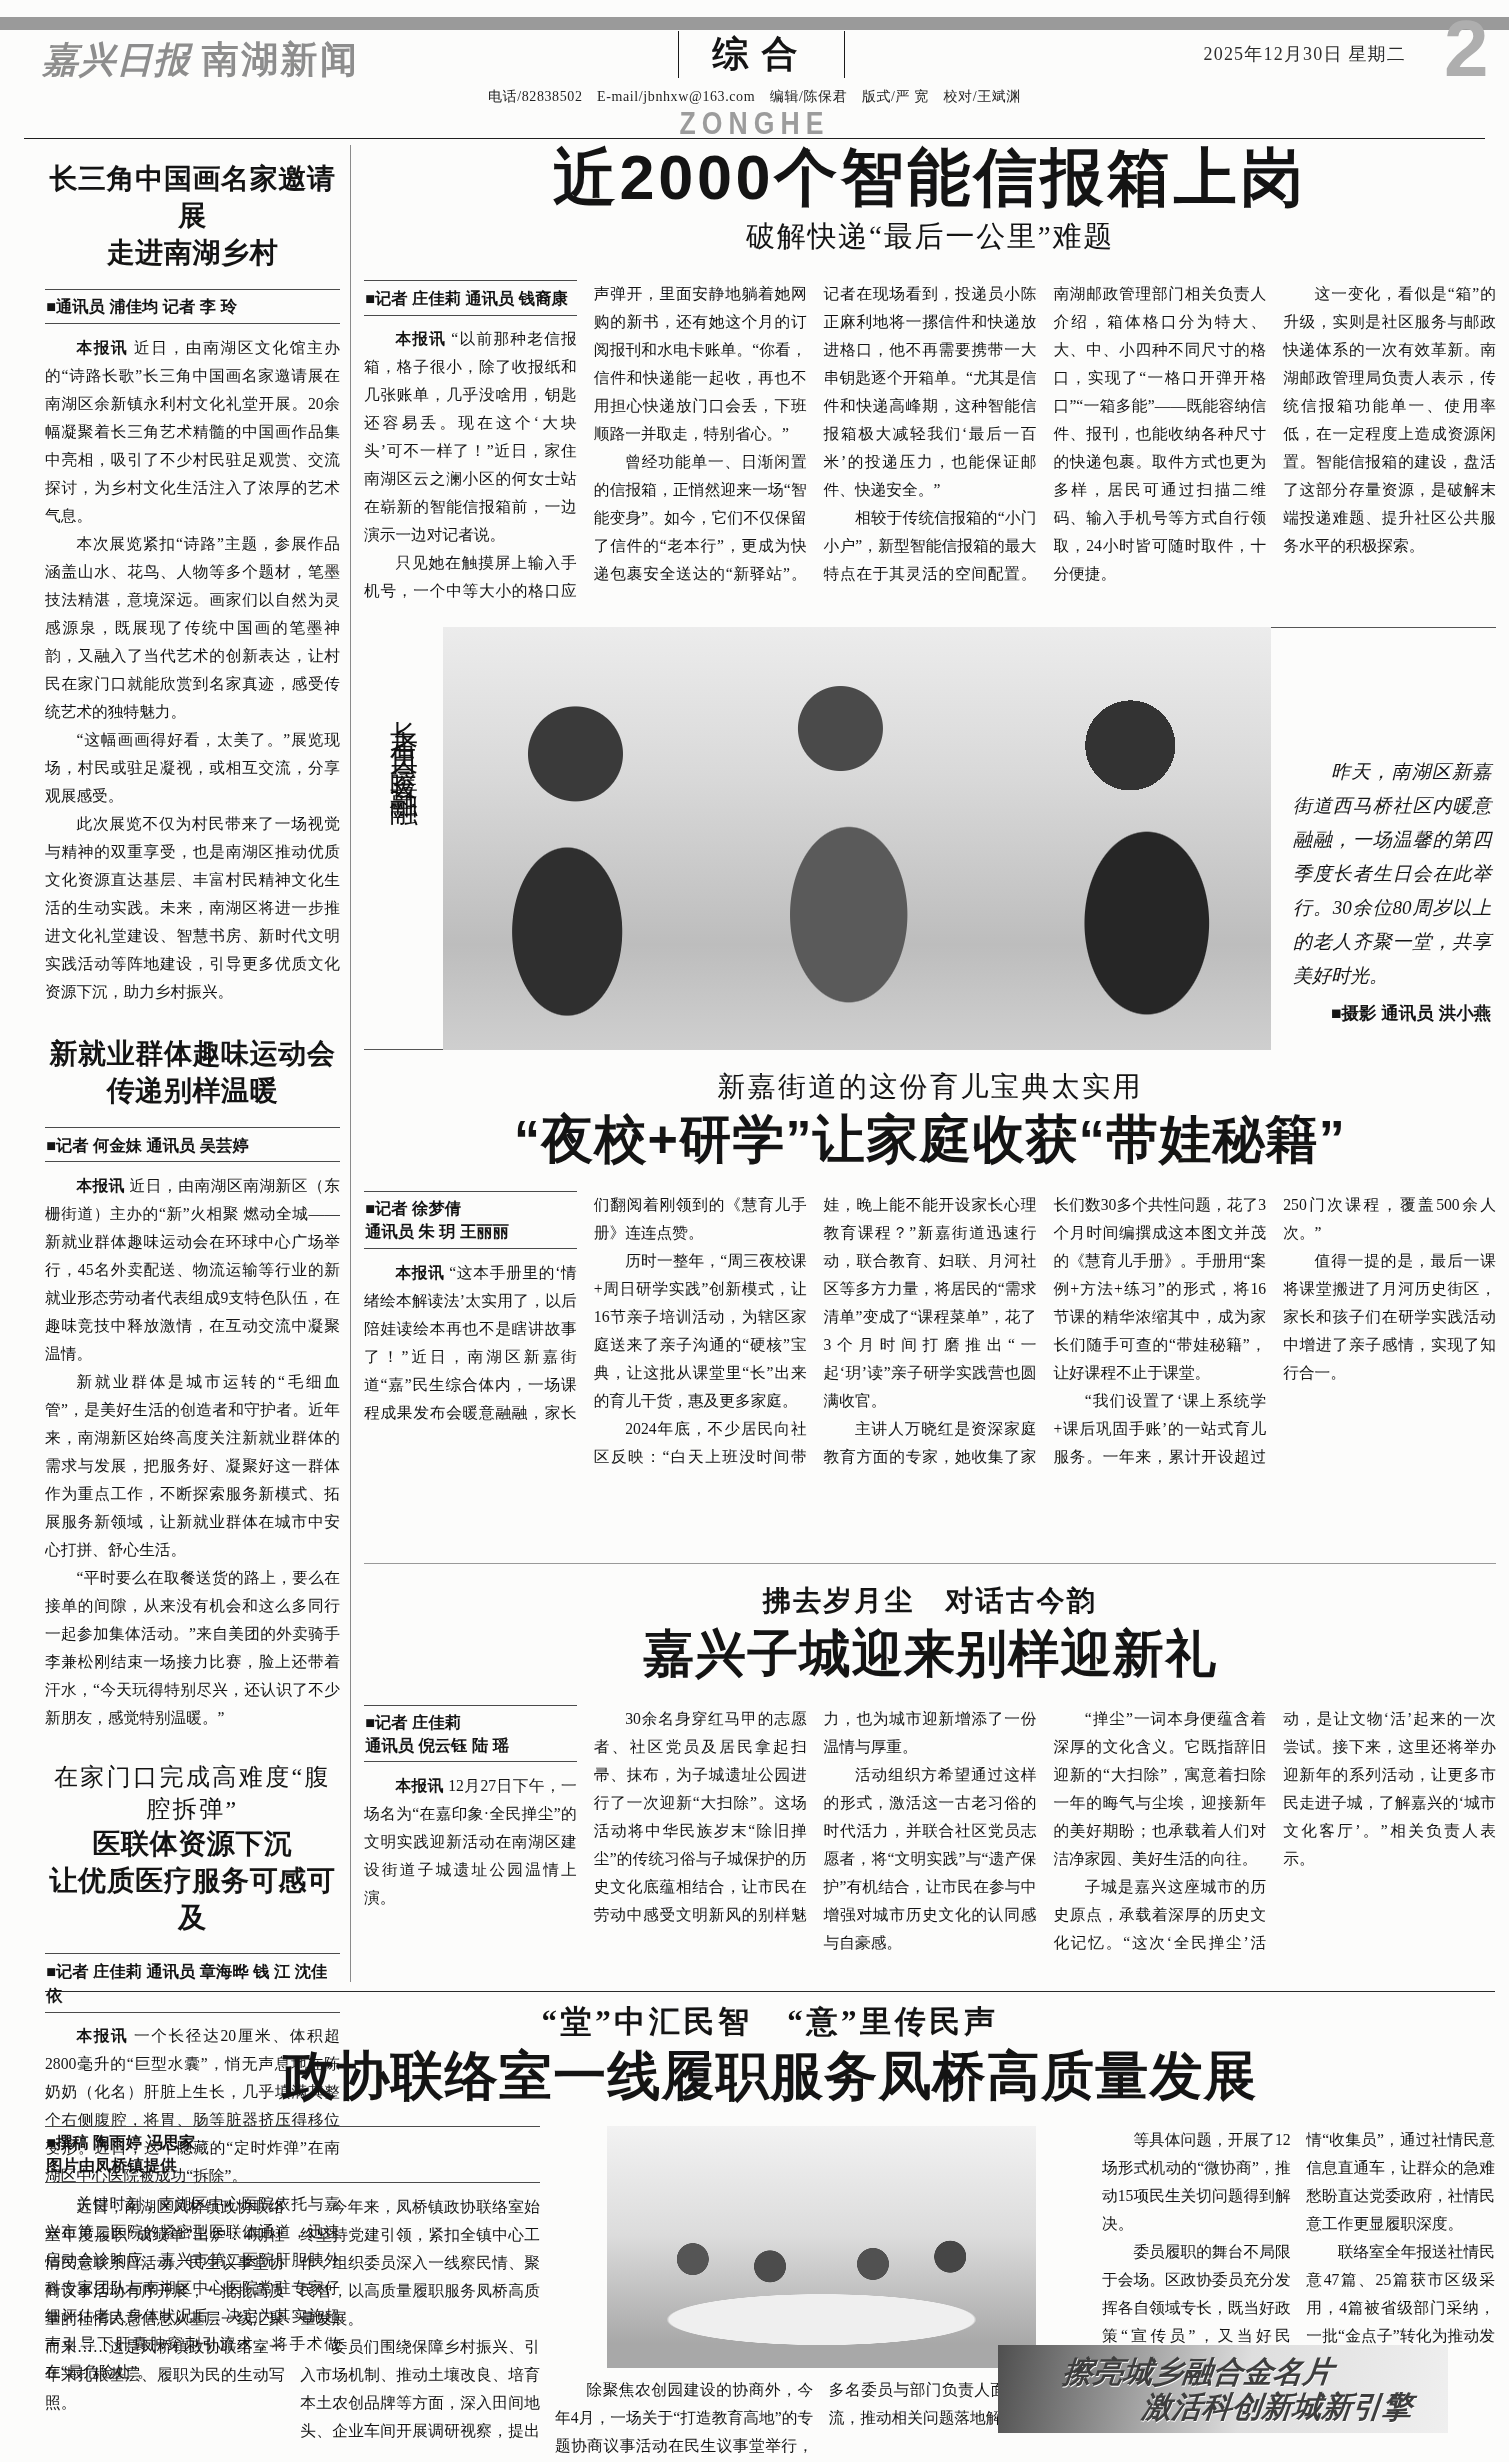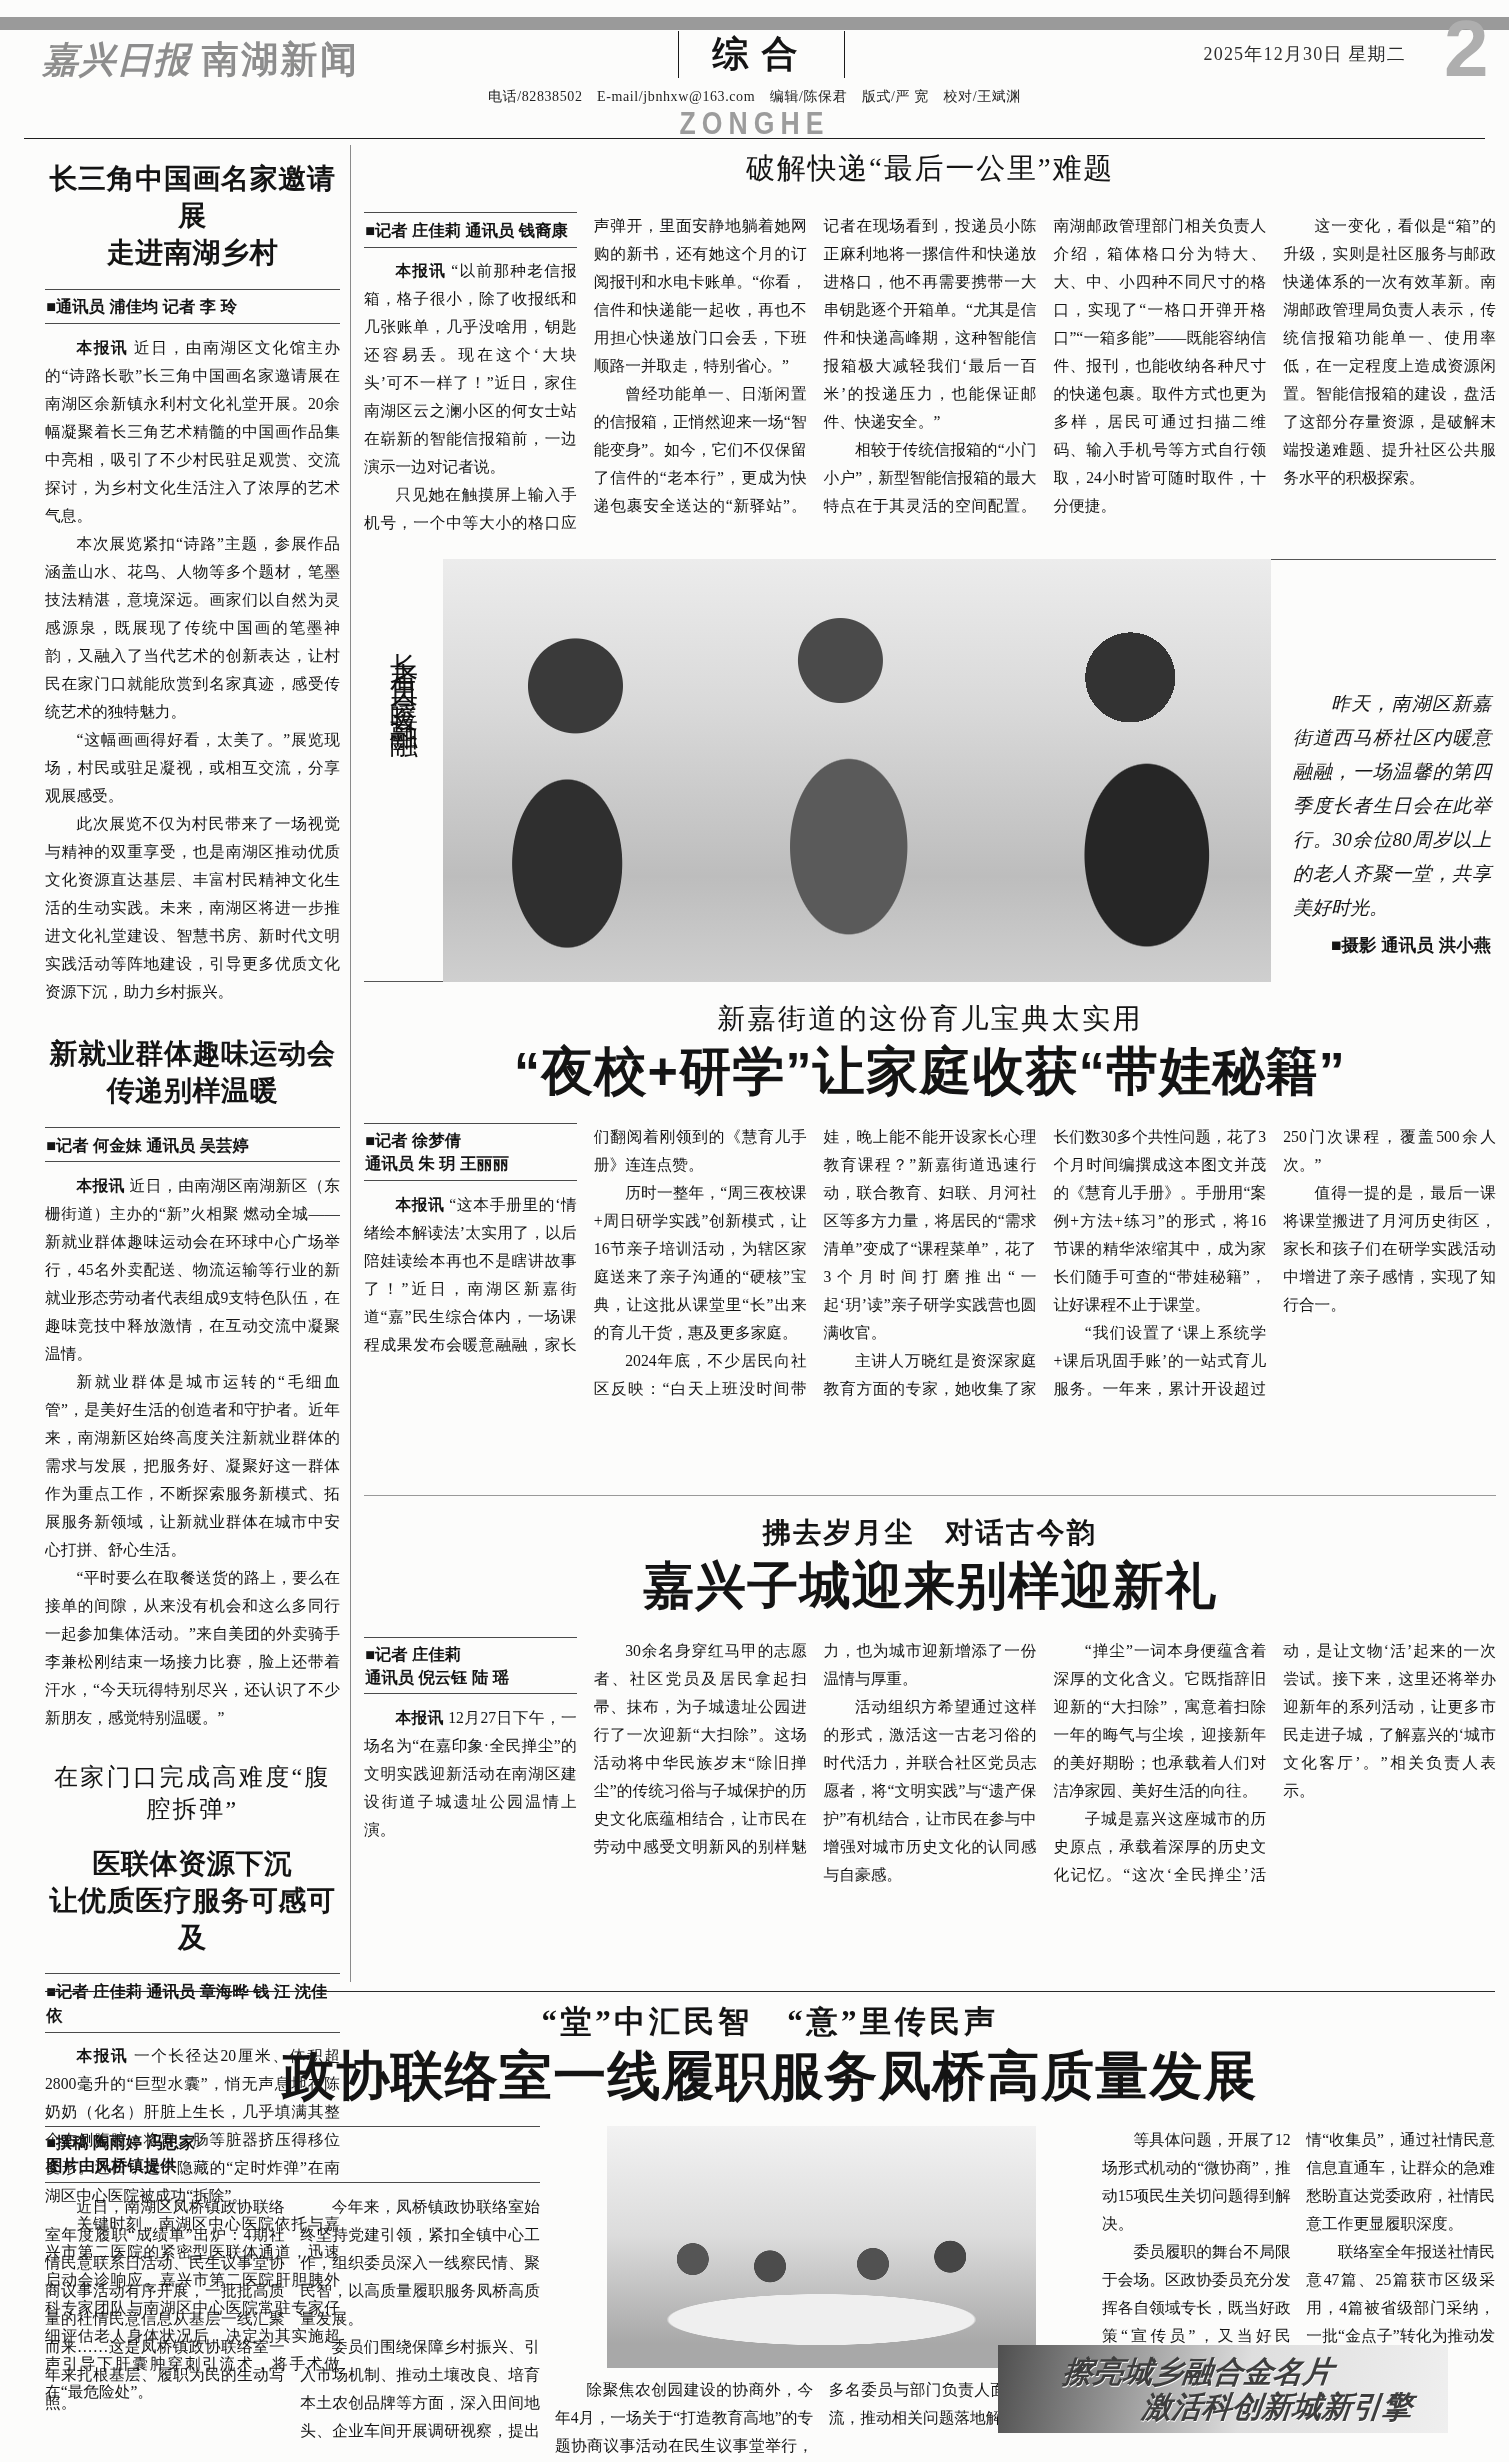--- a/index.html
+++ b/index.html
@@ -135,37 +135,38 @@
       <div class="byline" style="margin-top:18px;">■记者 何金妹 通讯员 吴芸婷</div>
       <div class="sb-body">
           <p class="para"><span class="lead">本报讯 </span>近日，由南湖区南湖新区（东栅街道）主办的“新”火相聚 燃动全城——新就业群体趣味运动会在环球中心广场举行，45名外卖配送、物流运输等行业的新就业形态劳动者代表组成9支特色队伍，在趣味竞技中释放激情，在互动交流中凝聚温情。</p>
           <p class="para">新就业群体是城市运转的“毛细血管”，是美好生活的创造者和守护者。近年来，南湖新区始终高度关注新就业群体的需求与发展，把服务好、凝聚好这一群体作为重点工作，不断探索服务新模式、拓展服务新领域，让新就业群体在城市中安心打拼、舒心生活。</p>
           <p class="para">“平时要么在取餐送货的路上，要么在接单的间隙，从来没有机会和这么多同行一起参加集体活动。”来自美团的外卖骑手李兼松刚结束一场接力比赛，脸上还带着汗水，“今天玩得特别尽兴，还认识了不少新朋友，感觉特别温暖。”</p>
         </div>
     </div>
 
     <div class="sb-art">
       <div class="kicker" style="font-size:24px;">在家门口完成高难度“腹腔拆弹”</div>
-      <div class="sb-title" style="margin-top:20px;">
+      <div class="sb-title" style="margin-top:0;">
         <span>医联体资源下沉</span><br>
         <span>让优质医疗服务可感可及</span>
       </div>
       <div class="byline" style="margin-top:17px;">■记者 庄佳莉 通讯员 章海晔 钱 江 沈佳依</div>
       <div class="sb-body">
           <p class="para"><span class="lead">本报讯 </span>一个长径达20厘米、体积超2800毫升的“巨型水囊”，悄无声息地在陈奶奶（化名）肝脏上生长，几乎填满其整个右侧腹腔，将胃、肠等脏器挤压得移位变形。近日，这个隐藏的“定时炸弹”在南湖区中心医院被成功“拆除”。</p>
           <p class="para">关键时刻，南湖区中心医院依托与嘉兴市第二医院的紧密型医联体通道，迅速启动会诊响应。嘉兴市第二医院肝胆胰外科专家团队与南湖区中心医院常驻专家仔细评估老人身体状况后，决定为其实施超声引导下肝囊肿穿刺引流术，将手术做在“最危险处”。</p>
         </div>
     </div>
   </div>
 
   <div class="vdiv"></div>
 
   <div class="main">
 
     <div>
+      <div class="headline main-headline">近2000个智能信报箱上岗</div>
       <div class="main-subhead">破解快递“最后一公里”难题</div>
       <div class="cols5 h-top">
         <div class="byline">■记者 庄佳莉 通讯员 钱裔康</div>
         <div>
             <p class="para"><span class="lead">本报讯 </span>“以前那种老信报箱，格子很小，除了收报纸和几张账单，几乎没啥用，钥匙还容易丢。现在这个‘大块头’可不一样了！”近日，家住南湖区云之澜小区的何女士站在崭新的智能信报箱前，一边演示一边对记者说。</p>
             <p class="para">只见她在触摸屏上输入手机号，一个中等大小的格口应声弹开，里面安静地躺着她网购的新书，还有她这个月的订阅报刊和水电卡账单。“你看，信件和快递能一起收，再也不用担心快递放门口会丢，下班顺路一并取走，特别省心。”</p>
             <p class="para">曾经功能单一、日渐闲置的信报箱，正悄然迎来一场“智能变身”。如今，它们不仅保留了信件的“老本行”，更成为快递包裹安全送达的“新驿站”。记者在现场看到，投递员小陈正麻利地将一摞信件和快递放进格口，他不再需要携带一大串钥匙逐个开箱单。“尤其是信件和快递高峰期，这种智能信报箱极大减轻我们‘最后一百米’的投递压力，也能保证邮件、快递安全。”</p>
             <p class="para">相较于传统信报箱的“小门小户”，新型智能信报箱的最大特点在于其灵活的空间配置。南湖邮政管理部门相关负责人介绍，箱体格口分为特大、大、中、小四种不同尺寸的格口，实现了“一格口开弹开格口”“一箱多能”——既能容纳信件、报刊，也能收纳各种尺寸的快递包裹。取件方式也更为多样，居民可通过扫描二维码、输入手机号等方式自行领取，24小时皆可随时取件，十分便捷。</p>
             <p class="para">这一变化，看似是“箱”的升级，实则是社区服务与邮政快递体系的一次有效革新。南湖邮政管理局负责人表示，传统信报箱功能单一、使用率低，在一定程度上造成资源闲置。智能信报箱的建设，盘活了这部分存量资源，是破解末端投递难题、提升社区公共服务水平的积极探索。</p>
           </div>

